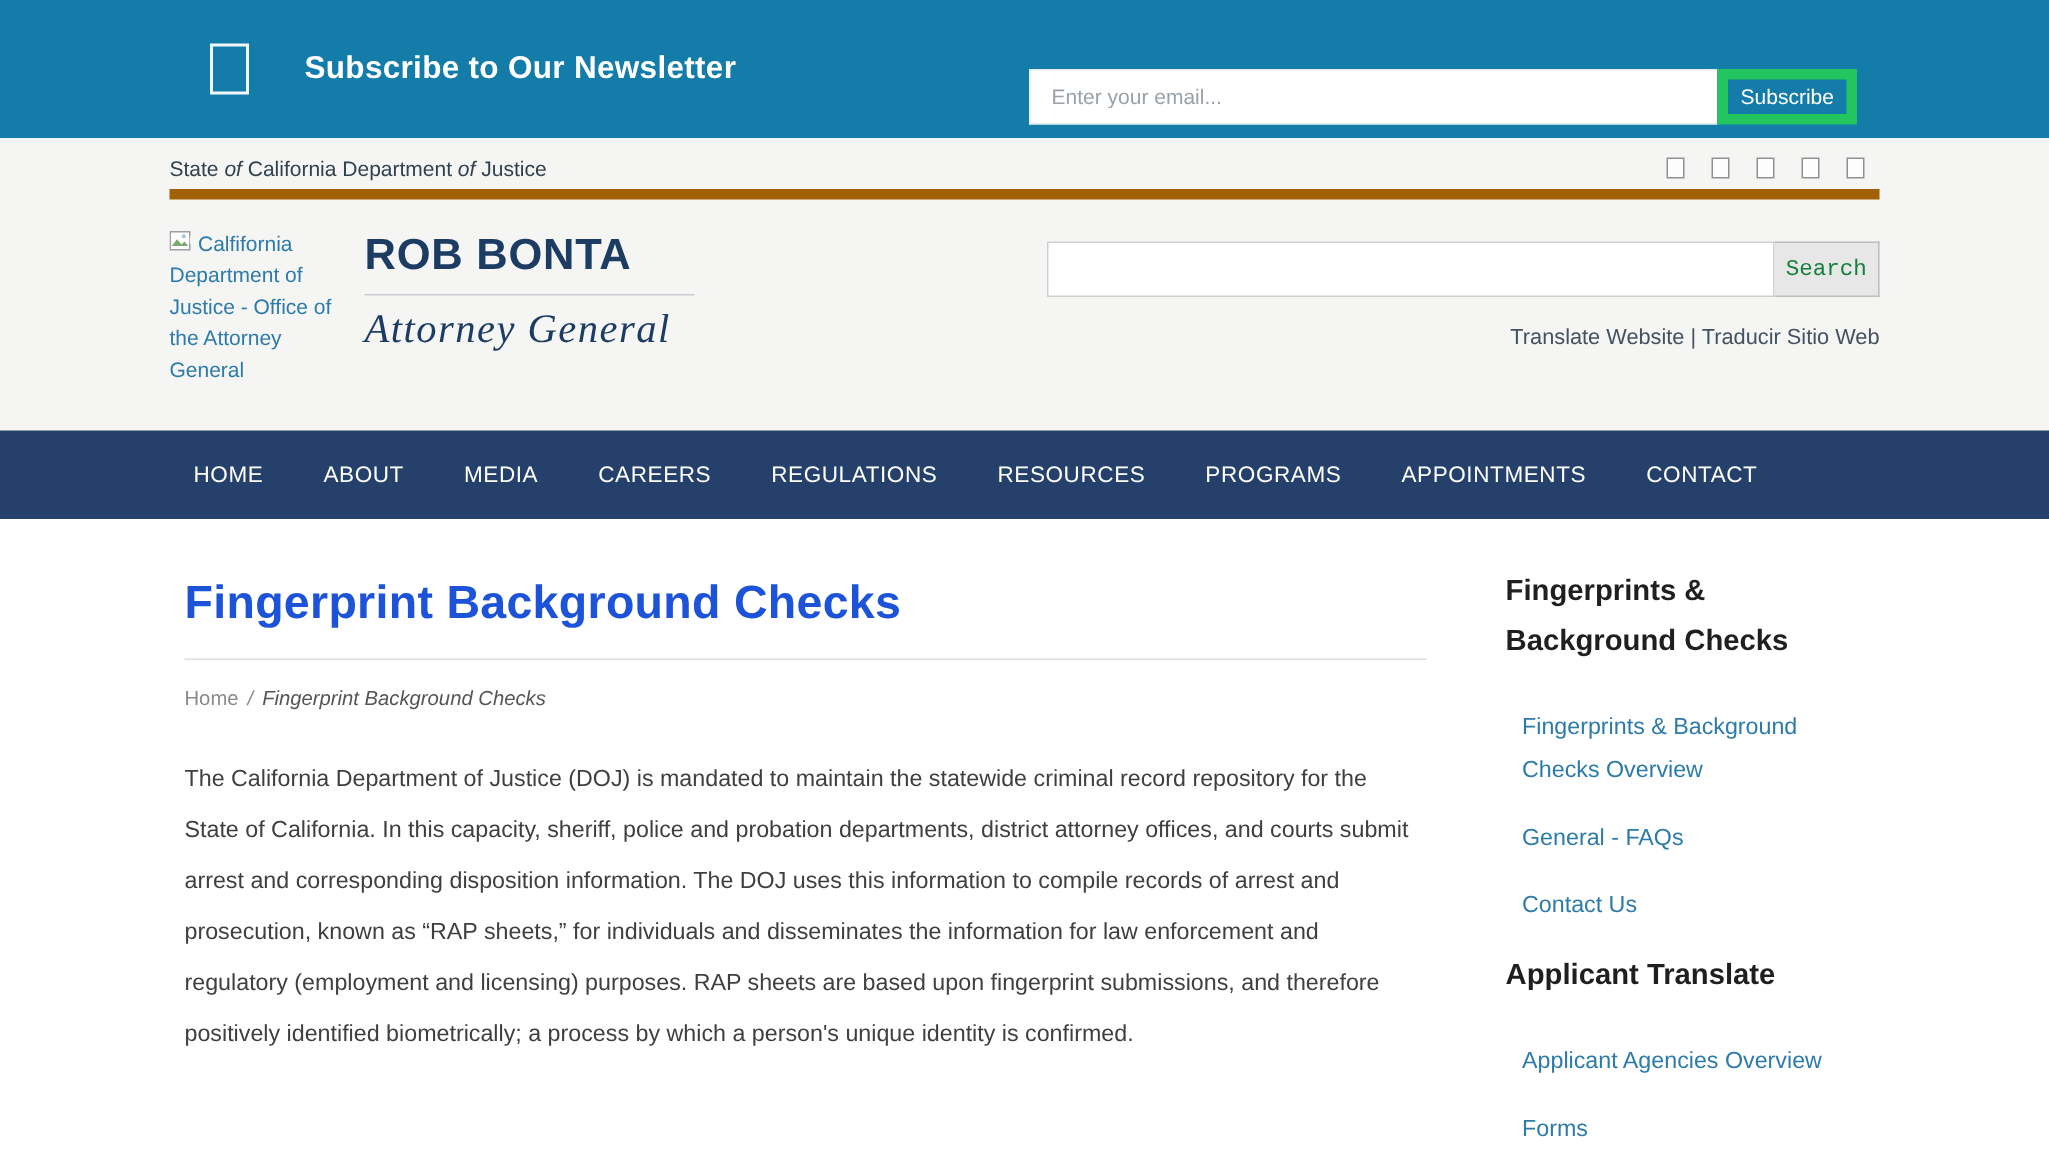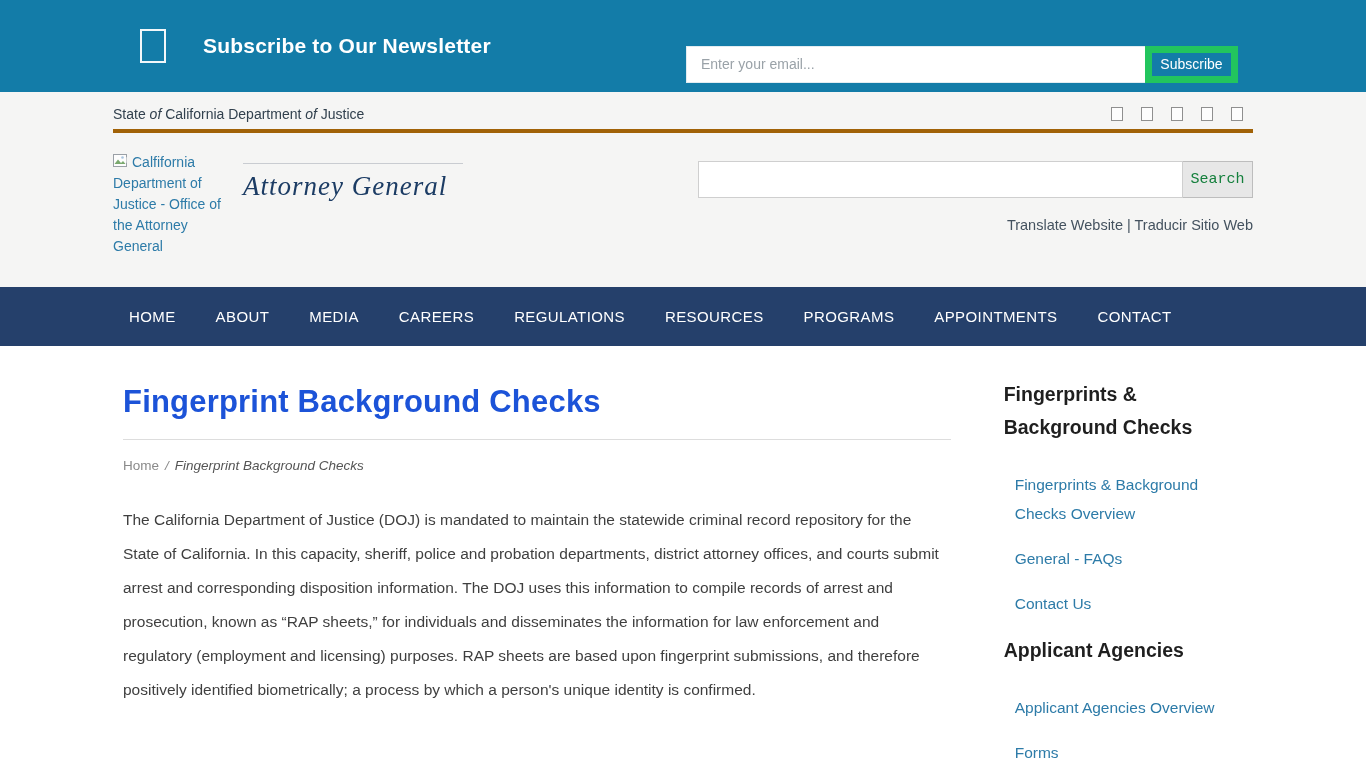--- a/index.html
+++ b/index.html
@@ -18,21 +18,21 @@
               font-family:"Liberation Sans", sans-serif; }
   .nl-input::placeholder { color:#9aa2a8; }
   .nl-btn { width:93px; height:37px; background:#137ca8; color:#fff; font-size:14px;
             border:7px solid #22c55e; cursor:pointer;
             font-family:"Liberation Sans", sans-serif; }
 
   
   .header { height:195px; background:#f5f5f4; }
   .header-inner { width:1170px; margin:0 auto; padding:0 15px; }
   .header-top { display:flex; align-items:center; height:41px; padding-top:6px;
-                border-bottom:4px solid #a16207; }
+                border-bottom:7px solid #a16207; }
   .agency { font-size:14px; color:#32414e; }
   .agency em { font-style:italic; }
   .socials { margin-left:auto; display:flex; gap:18px; padding-right:10px; }
   .tofu-sm { width:12px; height:14px; border:1px solid #8f8f8f; display:inline-block;
              background:#fdfdfd; }
   .header-main { display:flex; padding-top:19px; }
   .logo { width:112px; margin-right:18px; font-size:14px; line-height:21px;
           color:#2d7ba8; cursor:pointer; }
   .logo svg { vertical-align:-2px; margin-right:2px; }
   .ag-block { width:342px; padding-top:2px; }
@@ -107,20 +107,21 @@
     <div class="header-main">
       <div class="logo">
         <svg width="17" height="15" viewBox="0 0 17 15">
           <rect x="0.5" y="0.5" width="13" height="12" fill="#fdfdfd" stroke="#9aa0a6"></rect>
           <path d="M1.5 10 L5 5.5 L8 9 L10 7 L12.5 10 Z" fill="#7aa96e"></path>
           <circle cx="9.5" cy="3.5" r="1.3" fill="#a9c4de"></circle>
           <path d="M13.5 3 L16.5 6 L13.5 9 Z" fill="#f5f5f4"></path>
         </svg><span>Calfifornia Department of Justice - Office of the Attorney General</span>
       </div>
       <div class="ag-block">
+        <div class="ag-name">ROB BONTA</div>
         <div class="ag-rule"></div>
         <div class="ag-title">Attorney General</div>
       </div>
       <div class="search-block">
         <div class="search-row">
           <input class="search-input" style="">
           <button class="search-btn">Search</button>
         </div>
         <div class="translate"><a>Translate Website</a><span> | </span><a>Traducir Sitio Web</a></div>
       </div>
@@ -152,19 +153,19 @@
     <p class="intro">The California Department of Justice (DOJ) is mandated to maintain the statewide criminal record repository for the State of California. In this capacity, sheriff, police and probation departments, district attorney offices, and courts submit arrest and corresponding disposition information. The DOJ uses this information to compile records of arrest and prosecution, known as “RAP sheets,” for individuals and disseminates the information for law enforcement and regulatory (employment and licensing) purposes. RAP sheets are based upon fingerprint submissions, and therefore positively identified biometrically; a process by which a person's unique identity is confirmed.</p>
   </div>
 
   <div class="aside">
     <h2>Fingerprints &amp; Background Checks</h2>
     <div class="aside-links">
       <a>Fingerprints &amp; Background Checks Overview</a>
       <a>General - FAQs</a>
       <a>Contact Us</a>
     </div>
-    <h2 class="sec2">Applicant Agencies</h2>
+    <h2 class="sec2">Applicant Translate</h2>
     <div class="aside-links">
       <a>Applicant Agencies Overview</a>
       <a>Forms</a>
     </div>
   </div>
 </div>
 
 </body></html>

